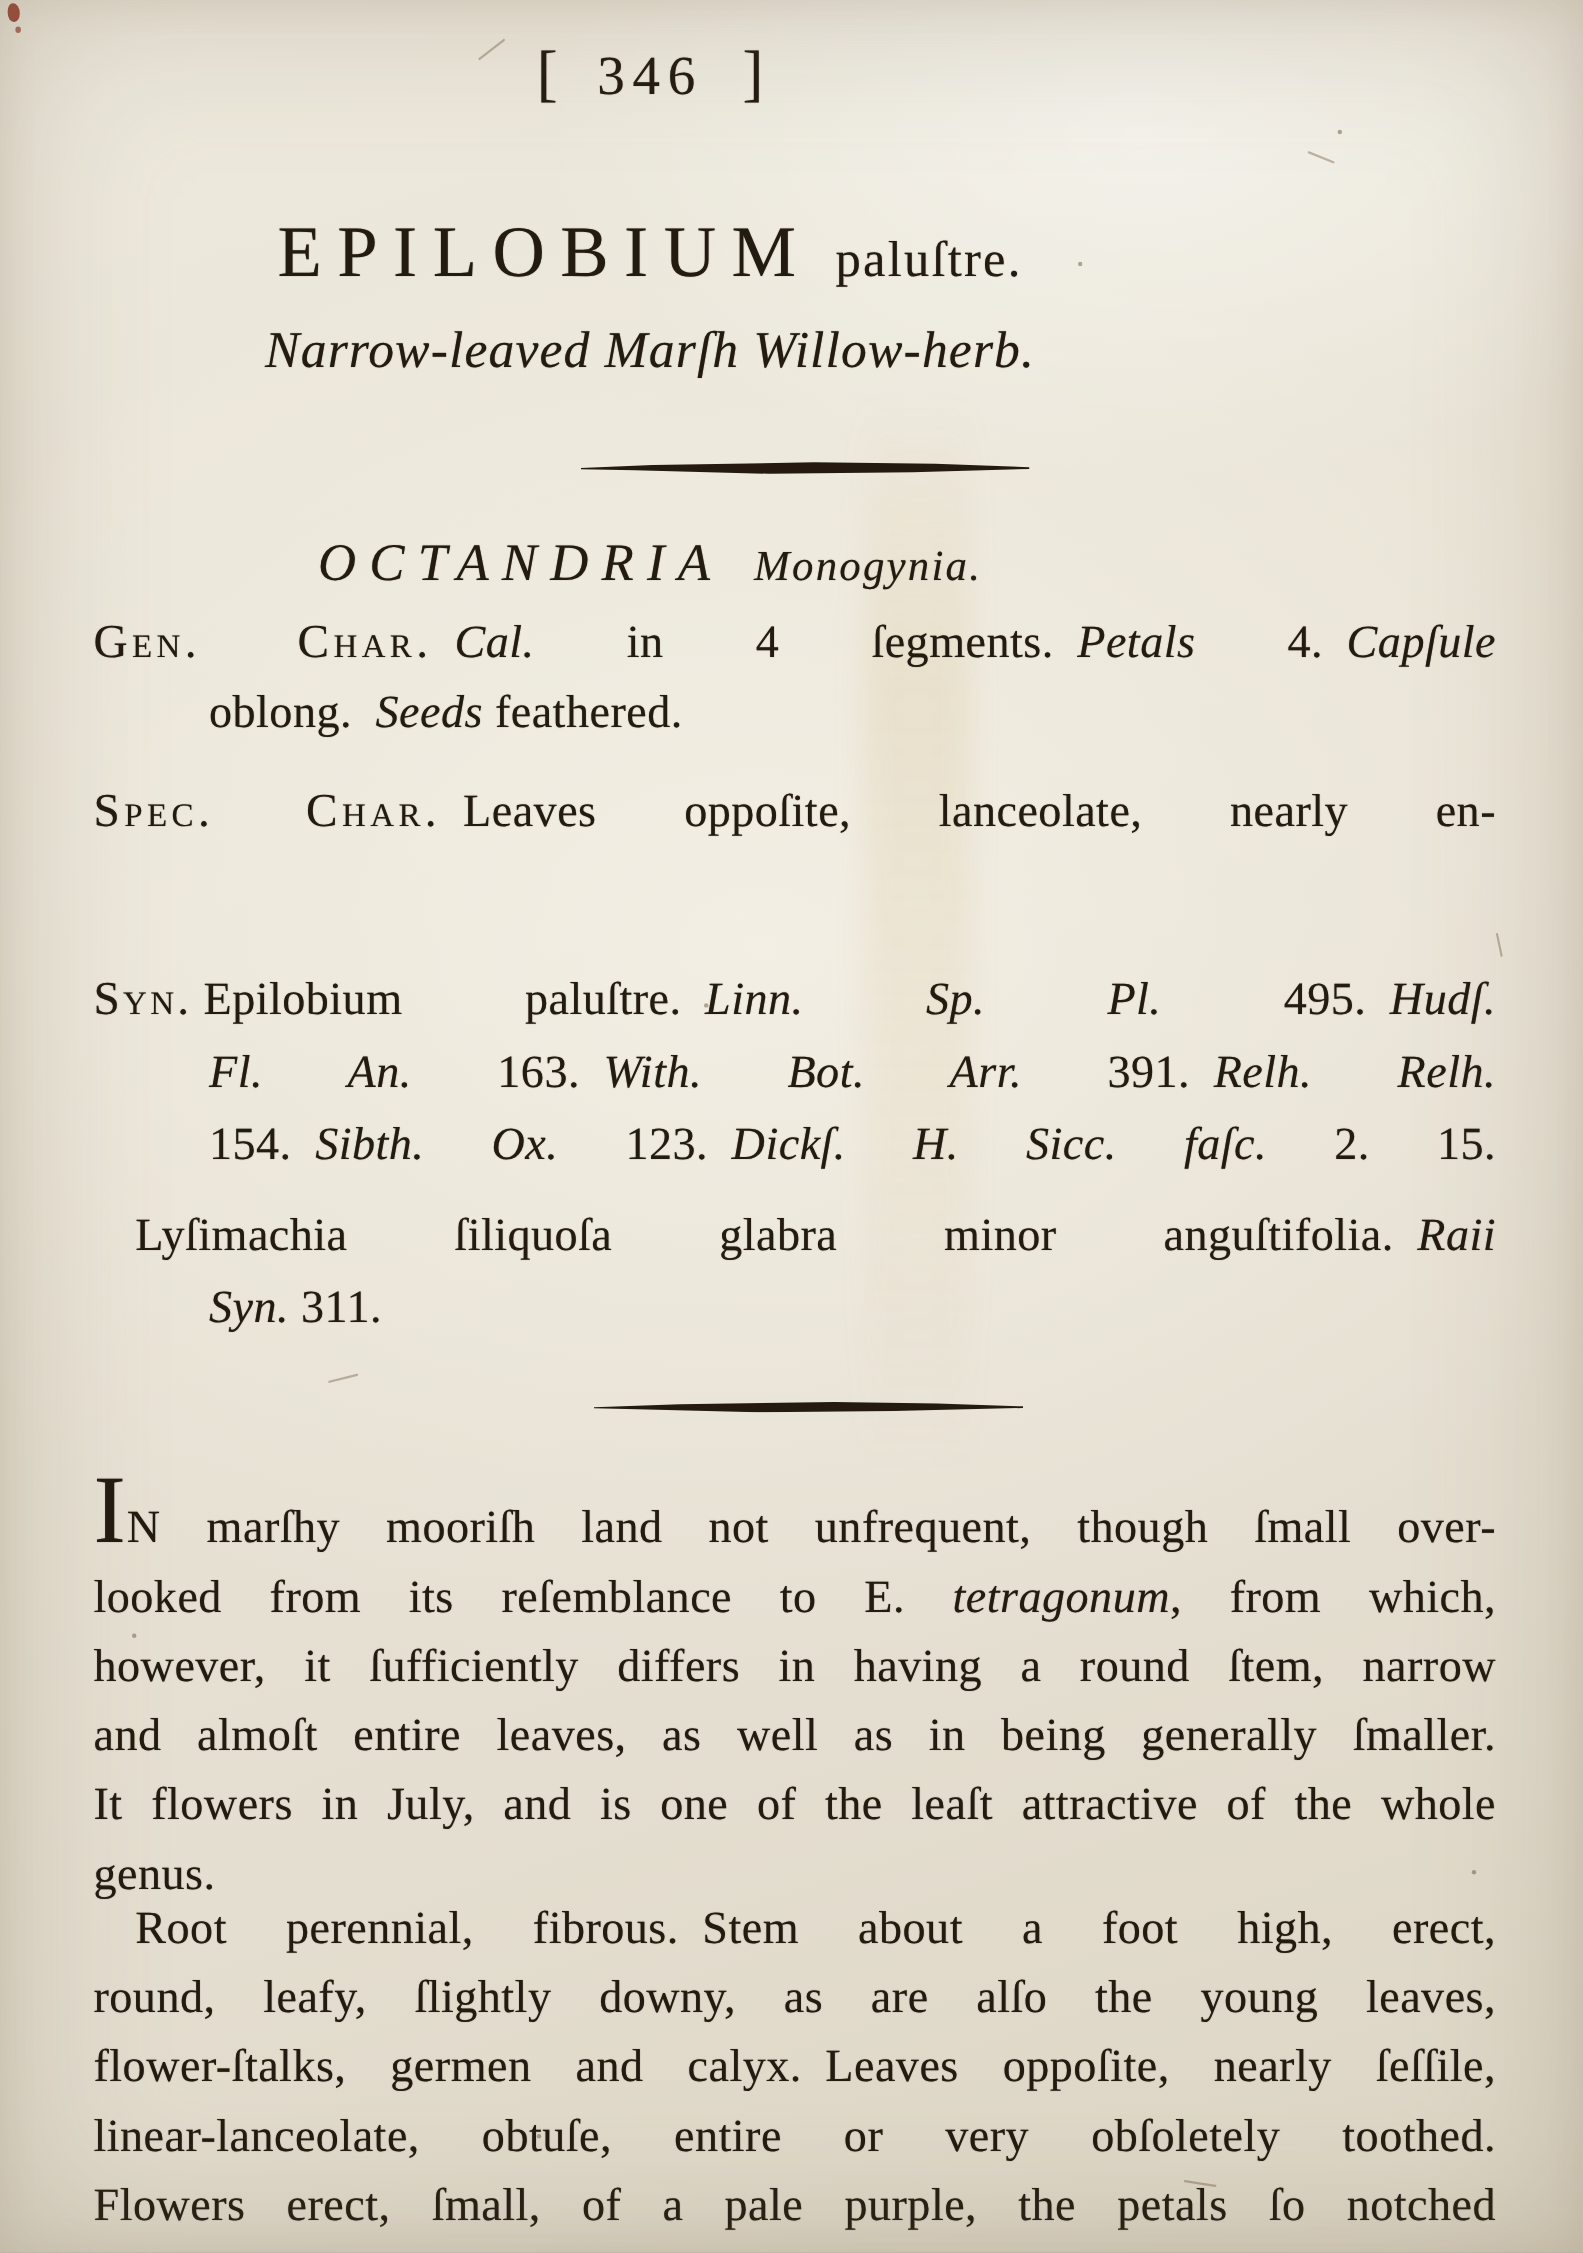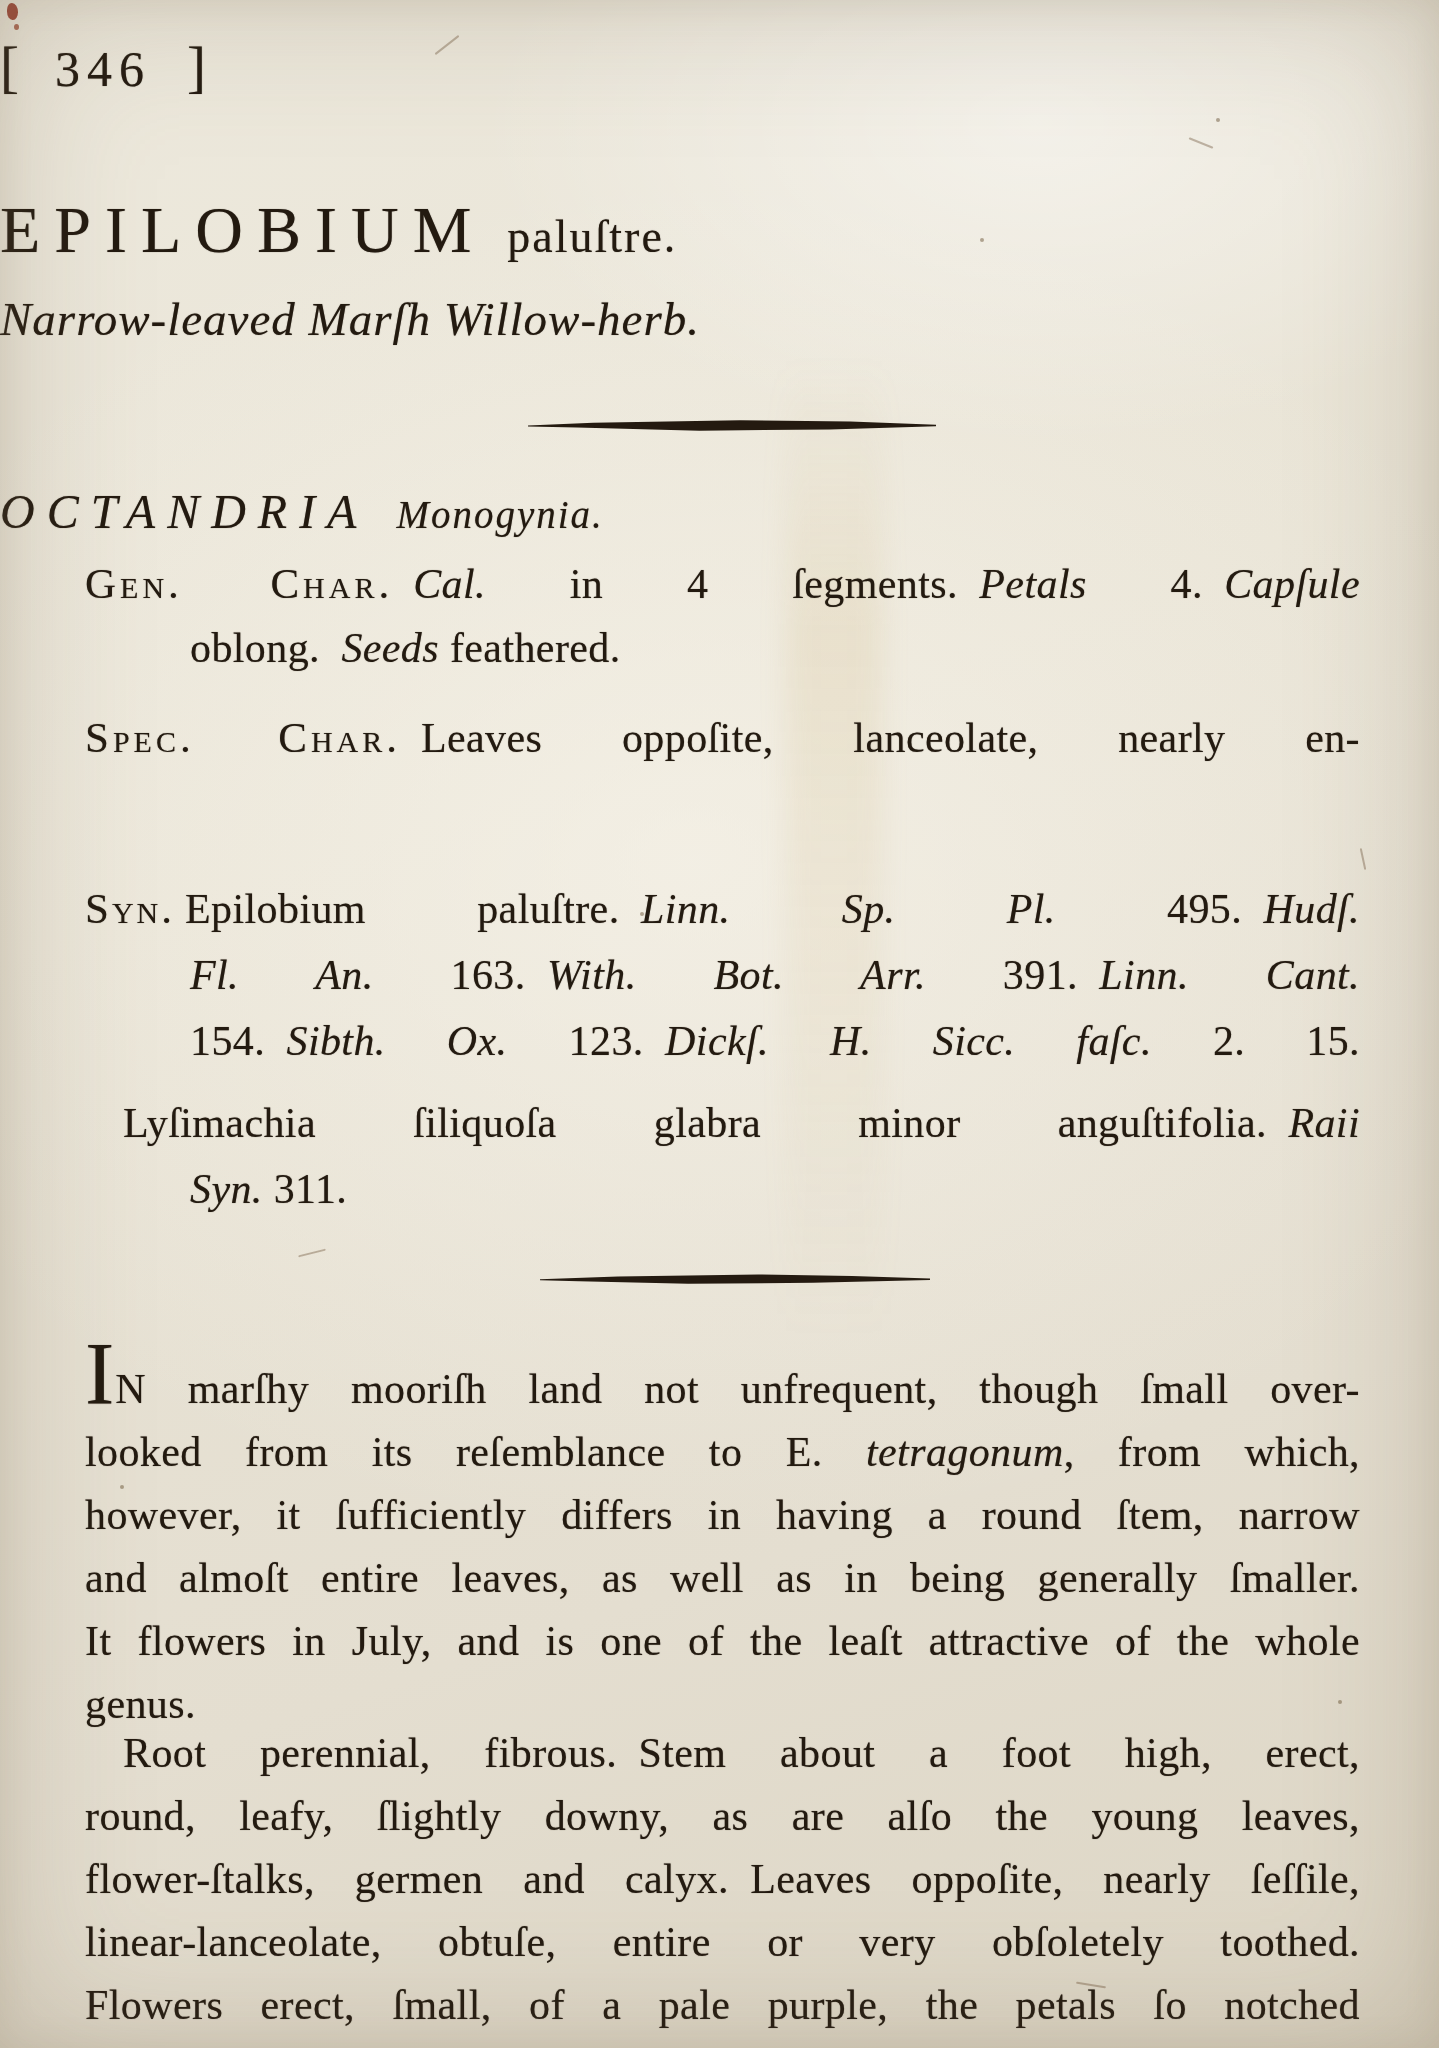--- a/index.html
+++ b/index.html
@@ -12,21 +12,21 @@
       linear-gradient(162deg, #ede9dd 0%, #e9e4d6 38%, #e4ded0 72%, #dcd5c4 100%);
     background-color:#e8e3d5;
     font-family:"Liberation Serif","DejaVu Serif",serif;
     color:#231a10;
   }
   .page::after {
     content:""; position:absolute; inset:0; pointer-events:none;
     box-shadow: inset 0 0 150px rgba(118,102,76,0.28), inset 0 0 34px rgba(140,124,94,0.14);
   }
   .txt { text-shadow: 0 0 1px rgba(35,26,16,0.55); }
-  .centerline { position:absolute; left:0; width:1182px; }
+  .centerline { position:absolute; left:0; width:1182px; text-align:center; }
   
   .folio { top:34px; font-size:50px; }
   .folio .br { font-size:57px; }
   .folio .num { display:inline-block; margin:0 36px; letter-spacing:7px; }
   
   .title { top:192px; }
   .genus { font-size:66px; letter-spacing:14px; }
   .species { font-size:46px; margin-left:22px; letter-spacing:2px; }
   .subtitle { top:292px; font-style:italic; font-size:47px; letter-spacing:1px; }
   .octline { top:484px; }
@@ -104,21 +104,21 @@
     <div class="ln just"><span class="sc">Gen. Char.</span><span class="i">Cal.</span><span> in 4 ſegments. </span><span class="i">Petals</span><span> 4. </span><span class="i">Capſule</span></div>
     <div class="ln hang"><span>oblong. </span><span class="i">Seeds</span><span> feathered.</span></div>
   </div>
 
   <div class="block txt" id="spec">
     <div class="ln just"><span class="sc">Spec. Char.</span><span>Leaves oppoſite, lanceolate, nearly en-</span></div>
   </div>
 
   <div class="block txt" id="syn">
     <div class="ln just"><span class="sc2">Syn.</span><span>Epilobium paluſtre. </span><span class="i">Linn. Sp. Pl.</span><span> 495. </span><span class="i">Hudſ.</span></div>
-    <div class="ln just hang"><span class="i">Fl. An.</span><span> 163. </span><span class="i">With. Bot. Arr.</span><span> 391. </span><span class="i">Linn. Cant.</span></div>
+    <div class="ln just hang"><span class="i">Fl. An.</span><span> 163. </span><span class="i">With. Bot. Arr.</span><span> 391. </span><span class="i">Relh. Relh.</span></div>
     <div class="ln just hang"><span>154. </span><span class="i">Sibth. Ox.</span><span> 123. </span><span class="i">Dickſ. H. Sicc. faſc.</span><span> 2. 15.</span></div>
   </div>
 
   <div class="block txt" id="lys">
     <div class="ln just ind"><span>Lyſimachia ſiliquoſa glabra minor anguſtifolia. </span><span class="i">Raii</span></div>
     <div class="ln hang"><span class="i">Syn.</span><span> 311.</span></div>
   </div>
 
   <div class="rule rule2"></div>
 

